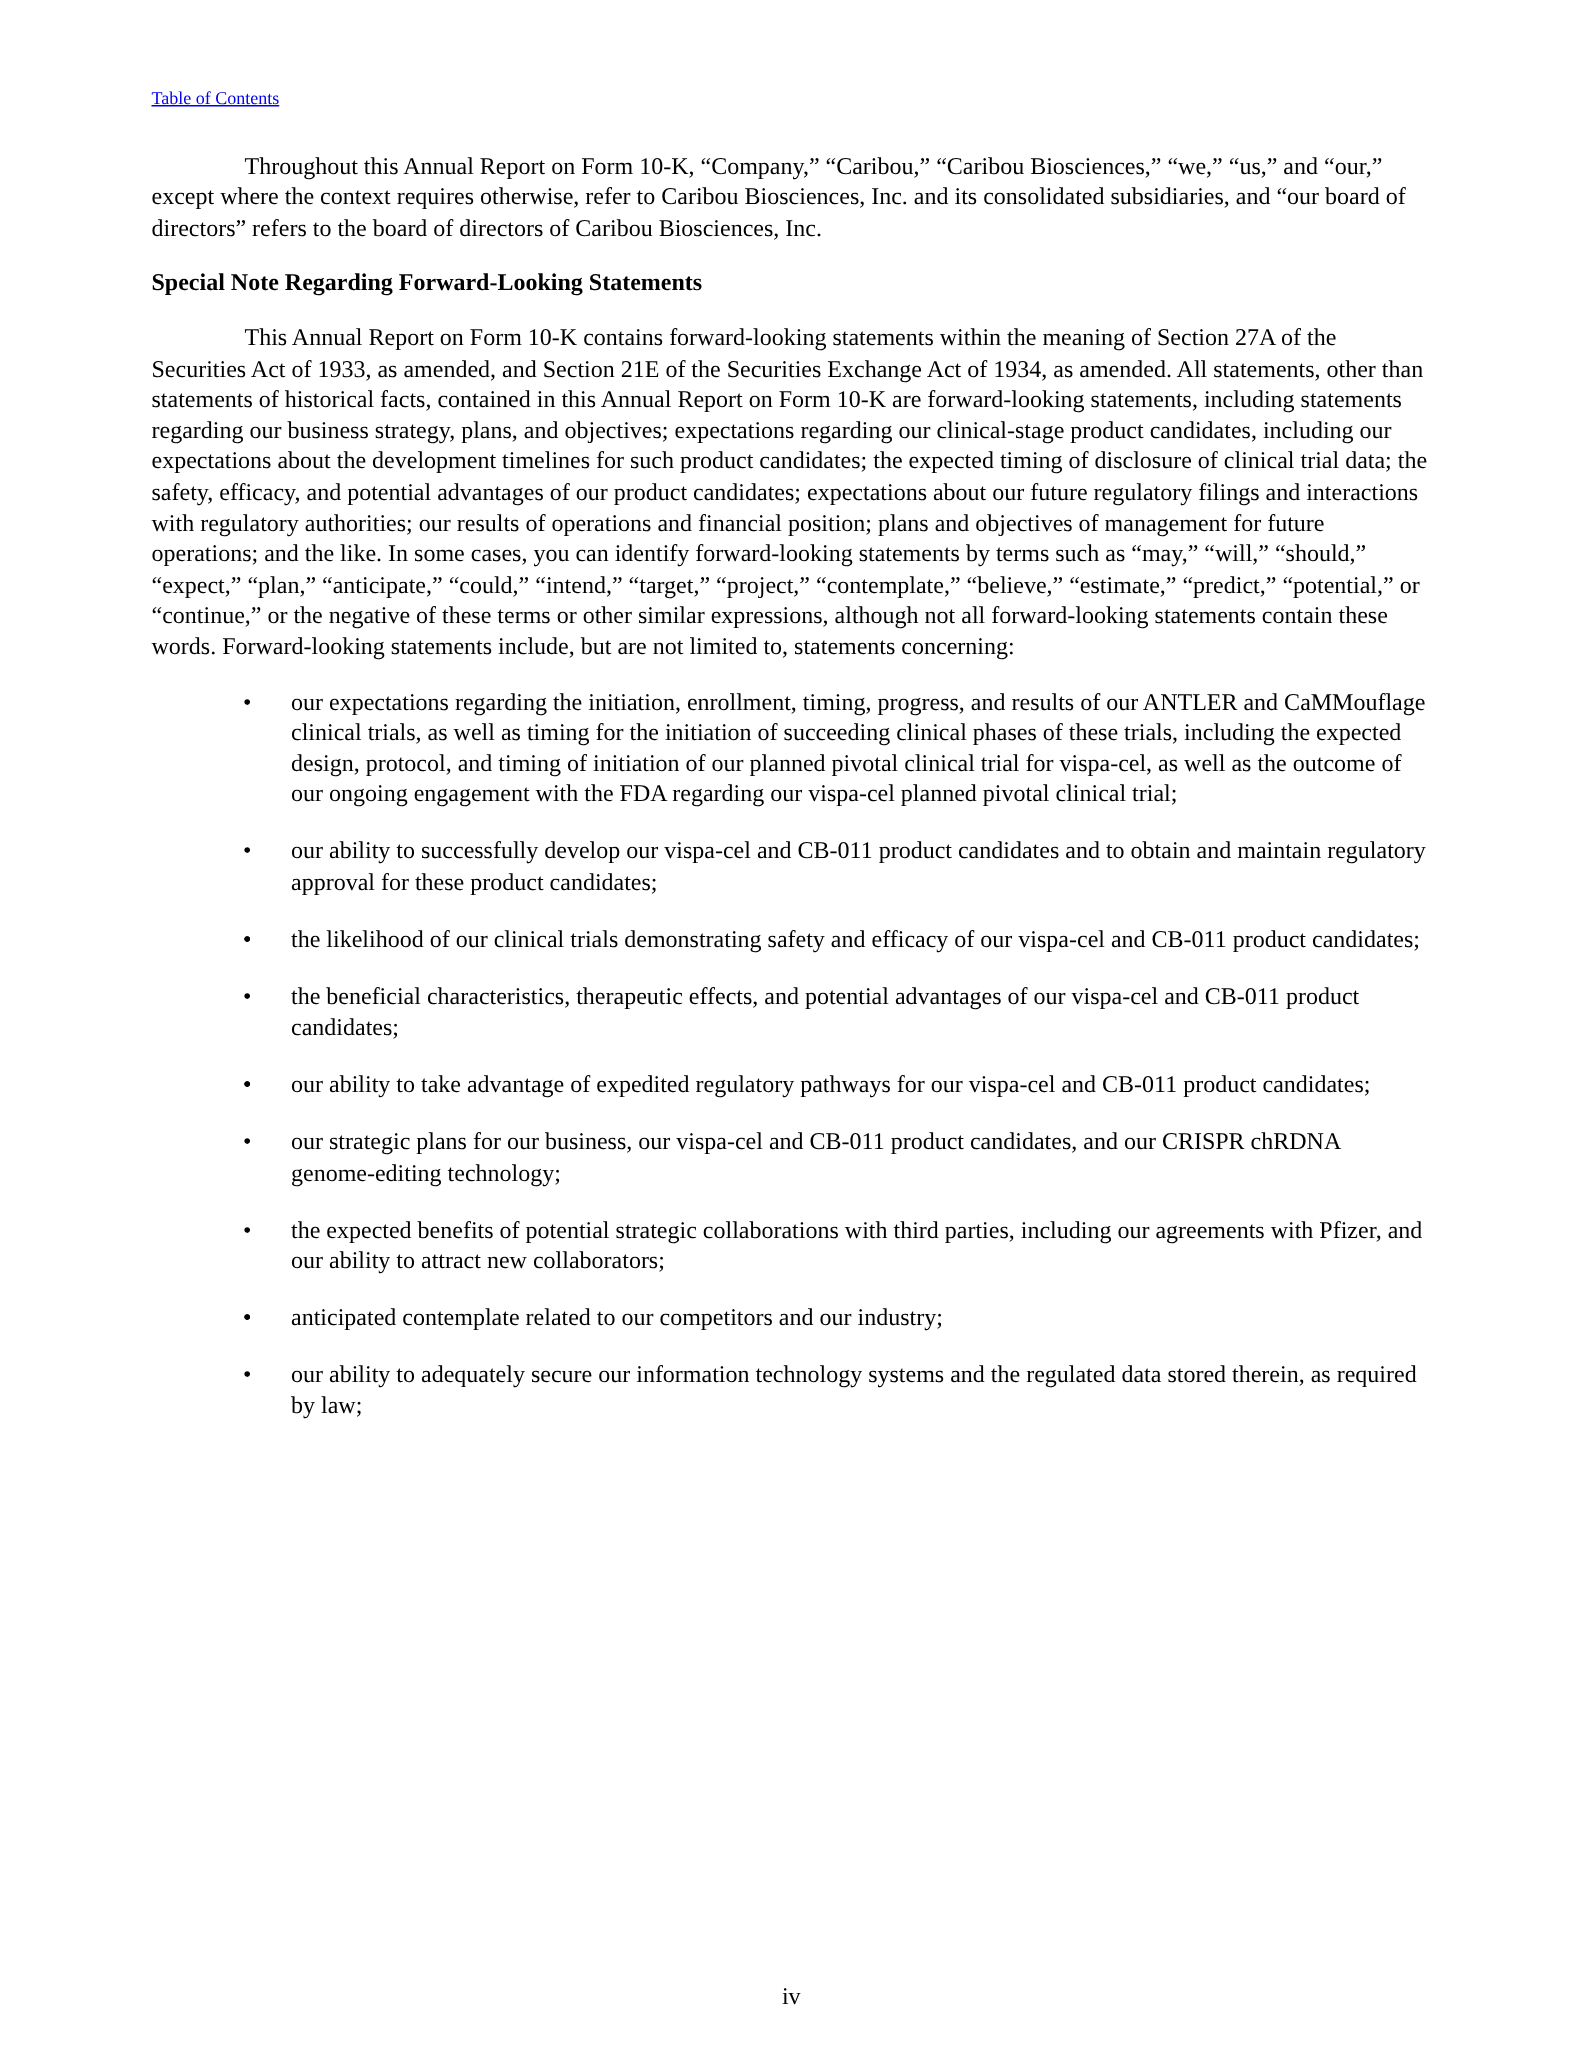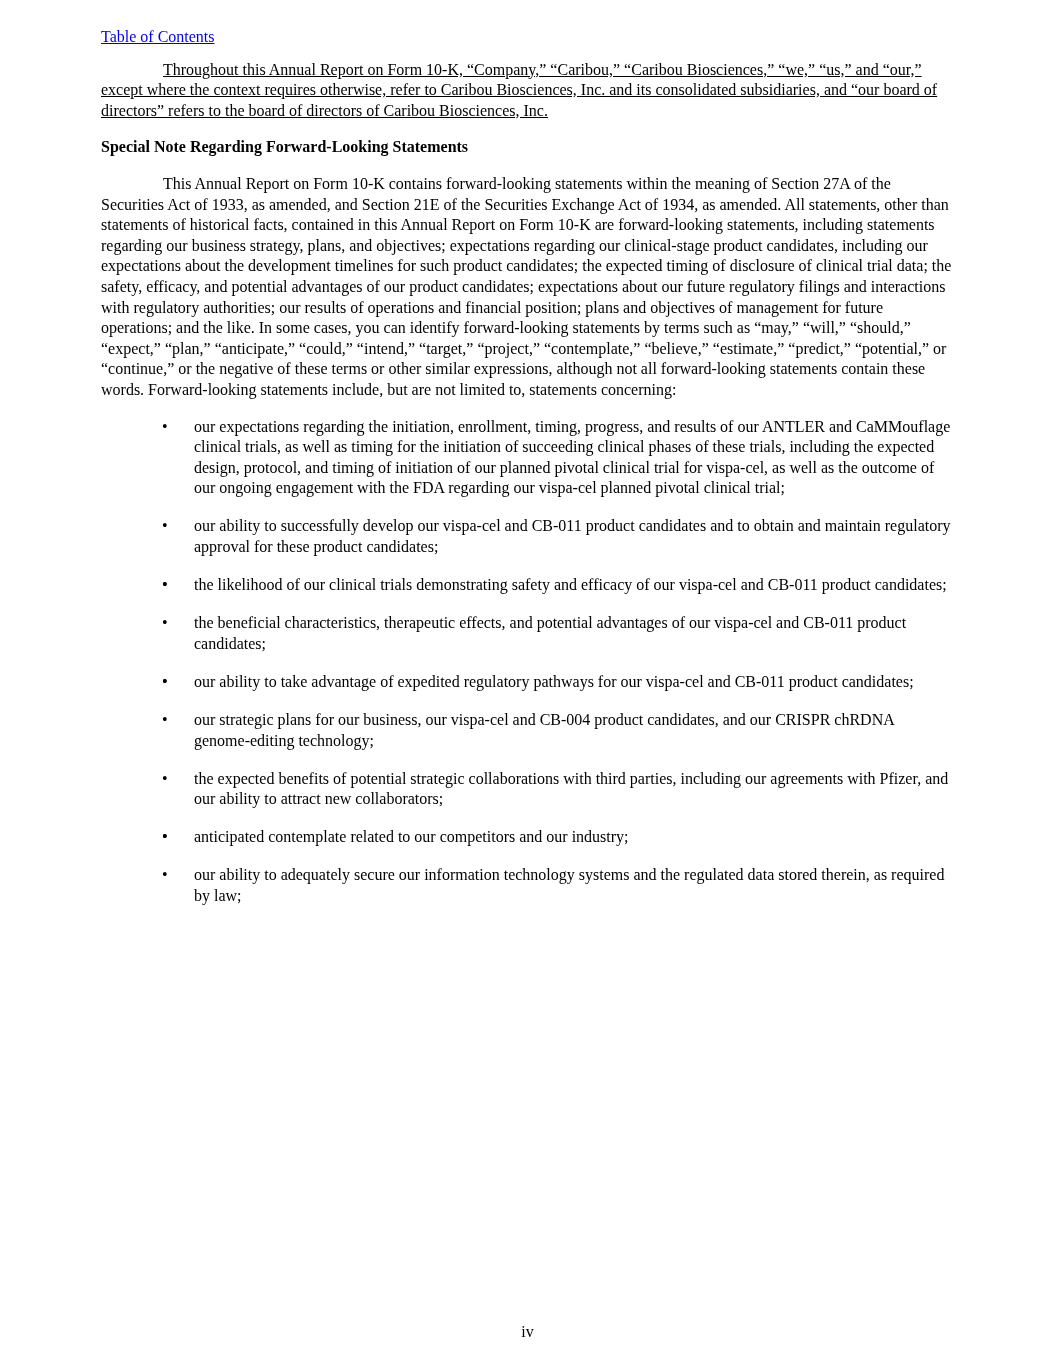--- a/index.html
+++ b/index.html
@@ -10,25 +10,26 @@
       font-family: "Liberation Serif", "DejaVu Serif", serif;
       color: #000000;
       font-size: 16px;
       line-height: 20.6px;
       overflow: hidden;
     }
     .page { position: absolute; left: 101px; top: 27px; width: 852px; }
     .toc-link {
       color: #0000ee;
       text-decoration: underline;
-      font-size: 16px;
+      font-size: 12px;
       display: inline-block;
+      margin-top: 28px;
     }
     .para { margin: 0; text-indent: 62px; }
-    .p1 { margin-top: 12px; text-decoration: underline; }
+    .p1 { margin-top: 26px; }
     .heading { font-weight: bold; margin: 16px 0 16px 0; }
     .p2 { }
     ul.bullets { list-style: none; margin: 16px 0 0 0; padding: 0; }
     ul.bullets li {
       position: relative;
       padding-left: 93px;
       margin-bottom: 17.5px;
     }
     .bullet {
       position: absolute;
@@ -56,21 +57,21 @@
   <p class="para p2">This Annual Report on Form 10-K contains forward-looking statements within the meaning of Section 27A of the Securities Act of 1933, as amended, and Section 21E of the Securities Exchange Act of 1934, as amended. All statements, other than statements of historical facts, contained in this Annual Report on Form 10-K are forward-looking statements, including statements regarding our business strategy, plans, and objectives; expectations regarding our clinical-stage product candidates, including our expectations about the development timelines for such product candidates; the expected timing of disclosure of clinical trial data; the safety, efficacy, and potential advantages of our product candidates; expectations about our future regulatory filings and interactions with regulatory authorities; our results of operations and financial position; plans and objectives of management for future operations; and the like. In some cases, you can identify forward-looking statements by terms such as “may,” “will,” “should,” “expect,” “plan,” “anticipate,” “could,” “intend,” “target,” “project,” “contemplate,” “believe,” “estimate,” “predict,” “potential,” or “continue,” or the negative of these terms or other similar expressions, although not all forward-looking statements contain these words. Forward-looking statements include, but are not limited to, statements concerning:</p>
 
   <ul class="bullets">
     <li><span class="bullet">•</span><span>our expectations regarding the initiation, enrollment, timing, progress, and results of our ANTLER and CaMMouflage clinical trials, as well as timing for the initiation of succeeding clinical phases of these trials, including the expected design, protocol, and timing of initiation of our planned pivotal clinical trial for vispa-cel, as well as the outcome of our ongoing engagement with the FDA regarding our vispa-cel planned pivotal clinical trial;</span></li>
     <li><span class="bullet">•</span><span>our ability to successfully develop our vispa-cel and CB-011 product candidates and to obtain and maintain regulatory approval for these product candidates;</span></li>
     <li><span class="bullet">•</span></li>
     <li><span class="bullet">•</span><span>the likelihood of our clinical trials demonstrating safety and efficacy of our vispa-cel and CB-011 product candidates;</span></li>
     <li><span class="bullet">•</span><span>the beneficial characteristics, therapeutic effects, and potential advantages of our vispa-cel and CB-011 product candidates;</span></li>
     <li><span class="bullet">•</span></li>
     <li><span class="bullet">•</span><span>our ability to take advantage of expedited regulatory pathways for our vispa-cel and CB-011 product candidates;</span></li>
-    <li><span class="bullet">•</span><span>our strategic plans for our business, our vispa-cel and CB-004 product candidates, and our CRISPR chRDNA genome-editing technology;</span></li>
+    <li><span class="bullet">•</span><span>our strategic plans for our business, our vispa-cel and CB-011 product candidates, and our CRISPR chRDNA genome-editing technology;</span></li>
     <li><span class="bullet">•</span><span>the expected benefits of potential strategic collaborations with third parties, including our agreements with Pfizer, and our ability to attract new collaborators;</span></li>
     <li><span class="bullet">•</span></li>
     <li><span class="bullet">•</span><span>anticipated contemplate related to our competitors and our industry;</span></li>
     <li><span class="bullet">•</span><span>our ability to adequately secure our information technology systems and the regulated data stored therein, as required by law;</span></li>
   </ul>
 </div>
 
 <div class="page-number">iv</div>
 
 </body></html>

